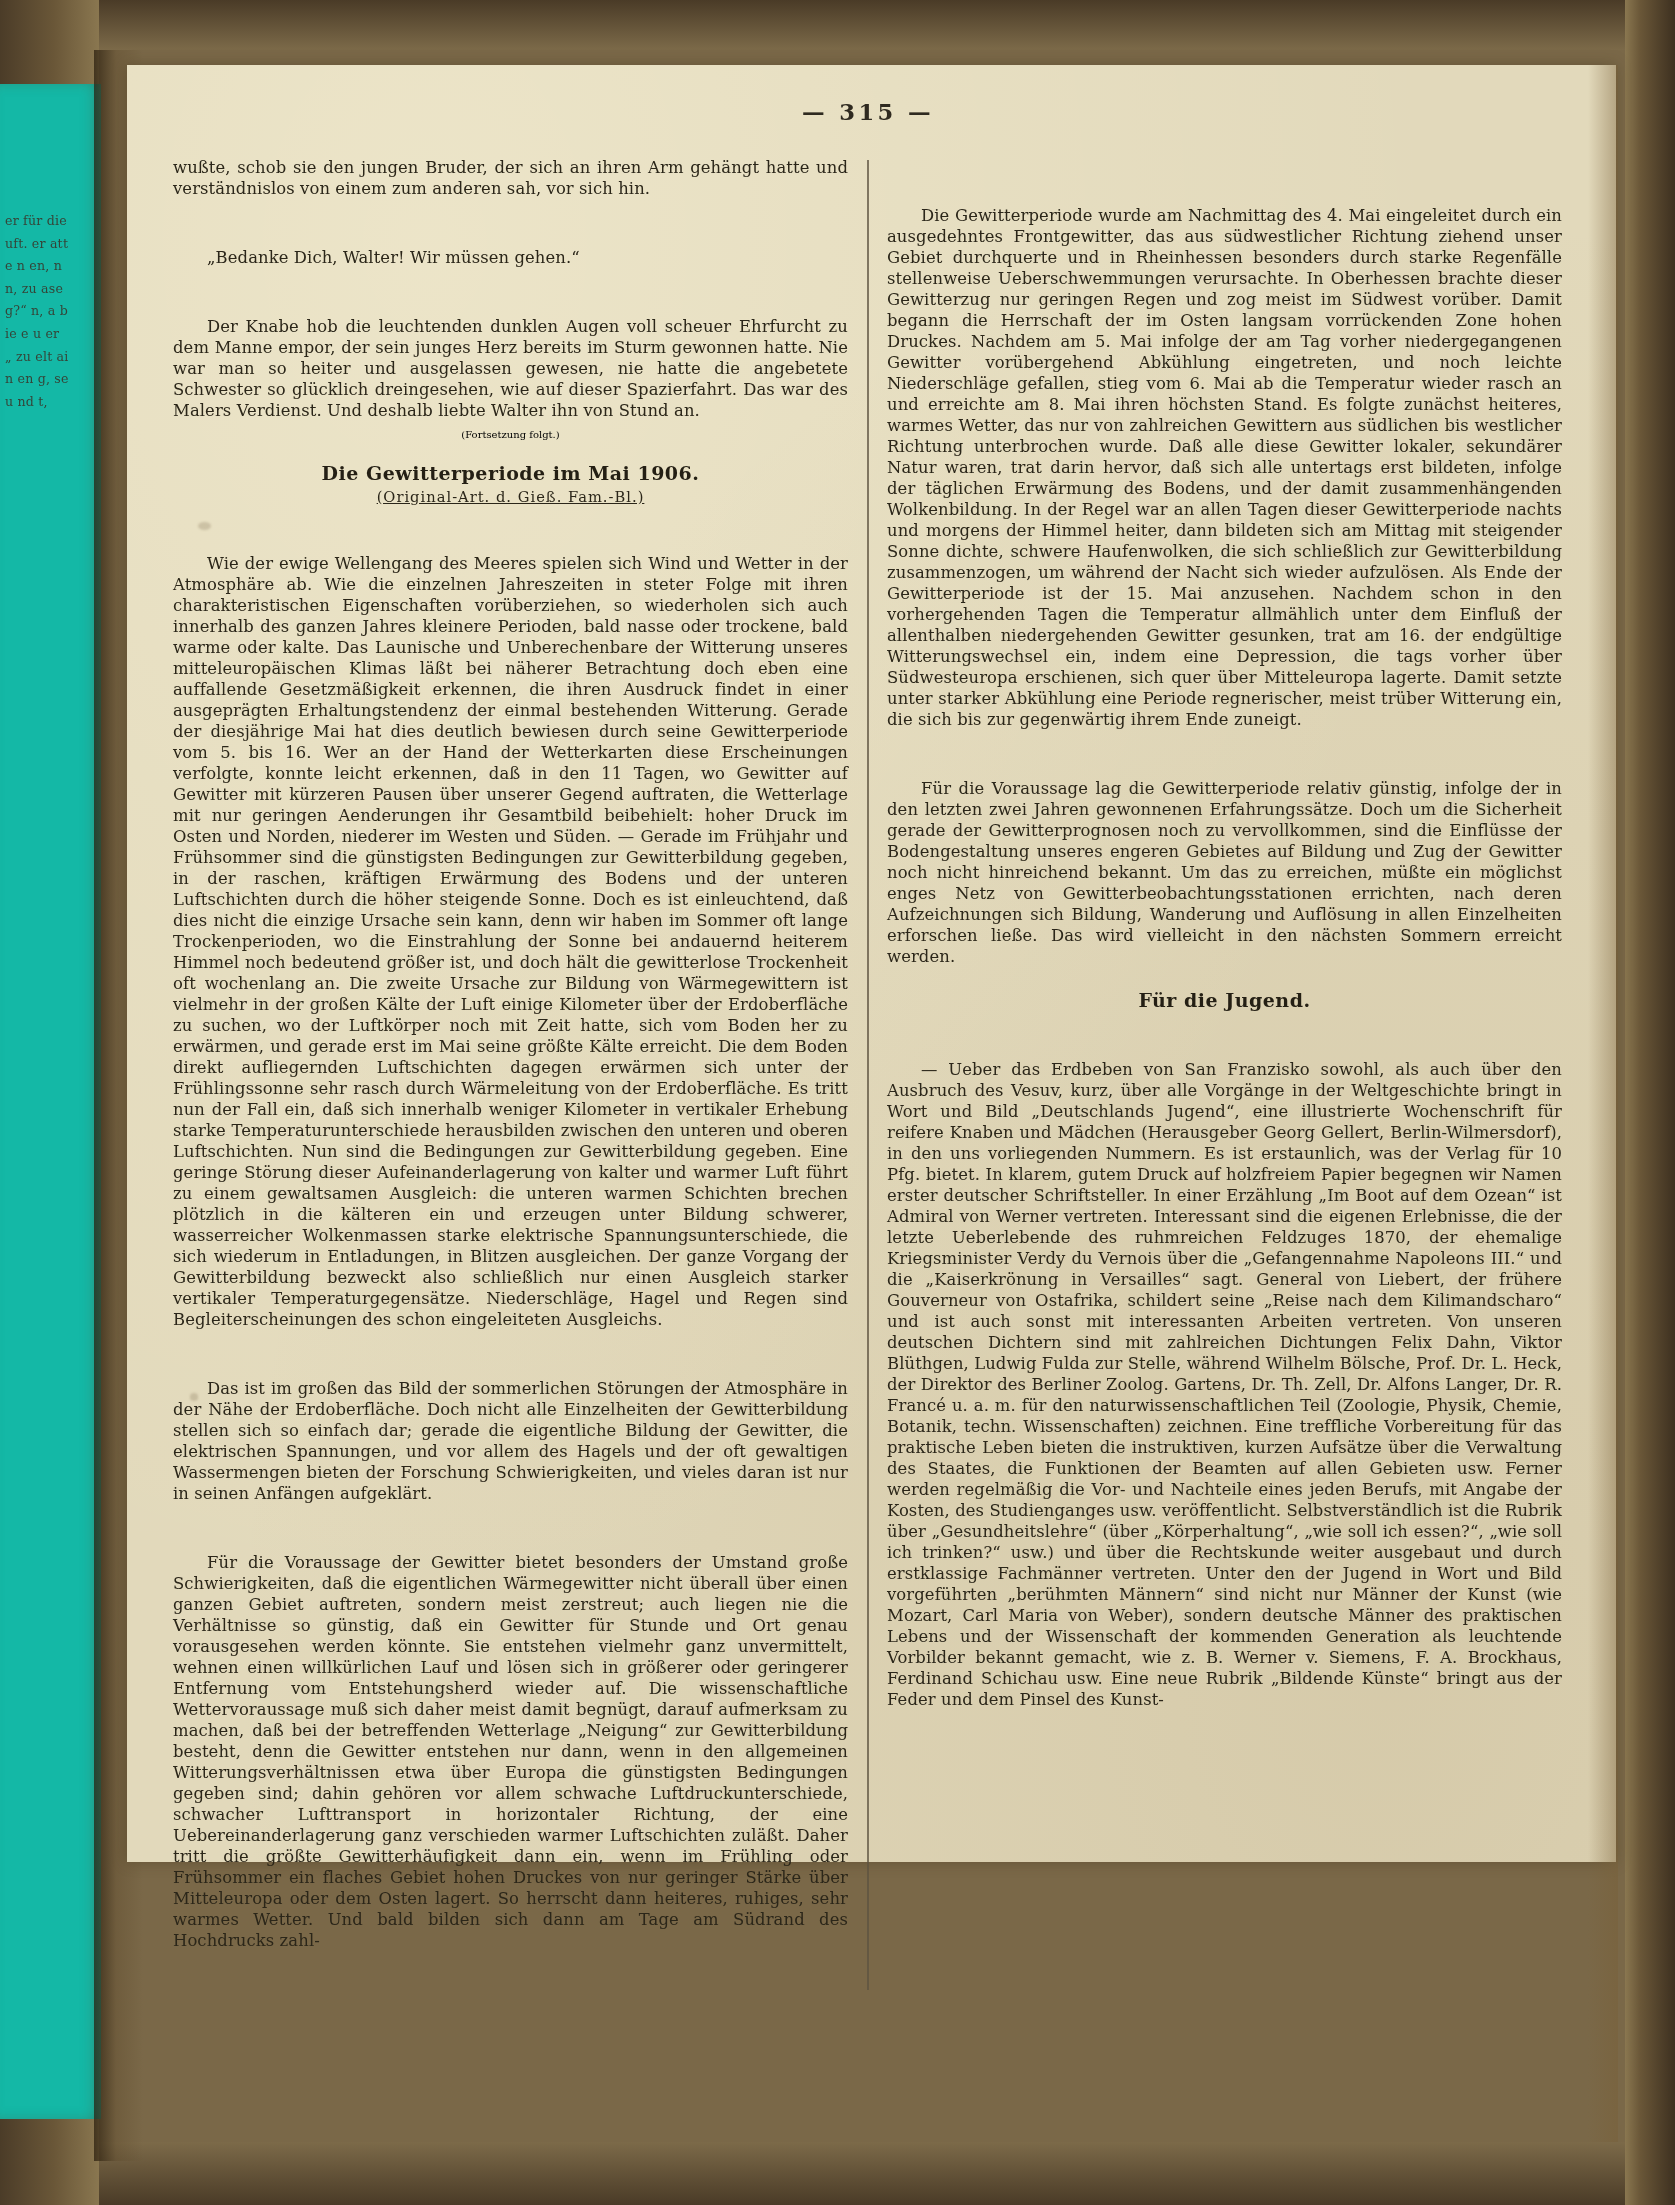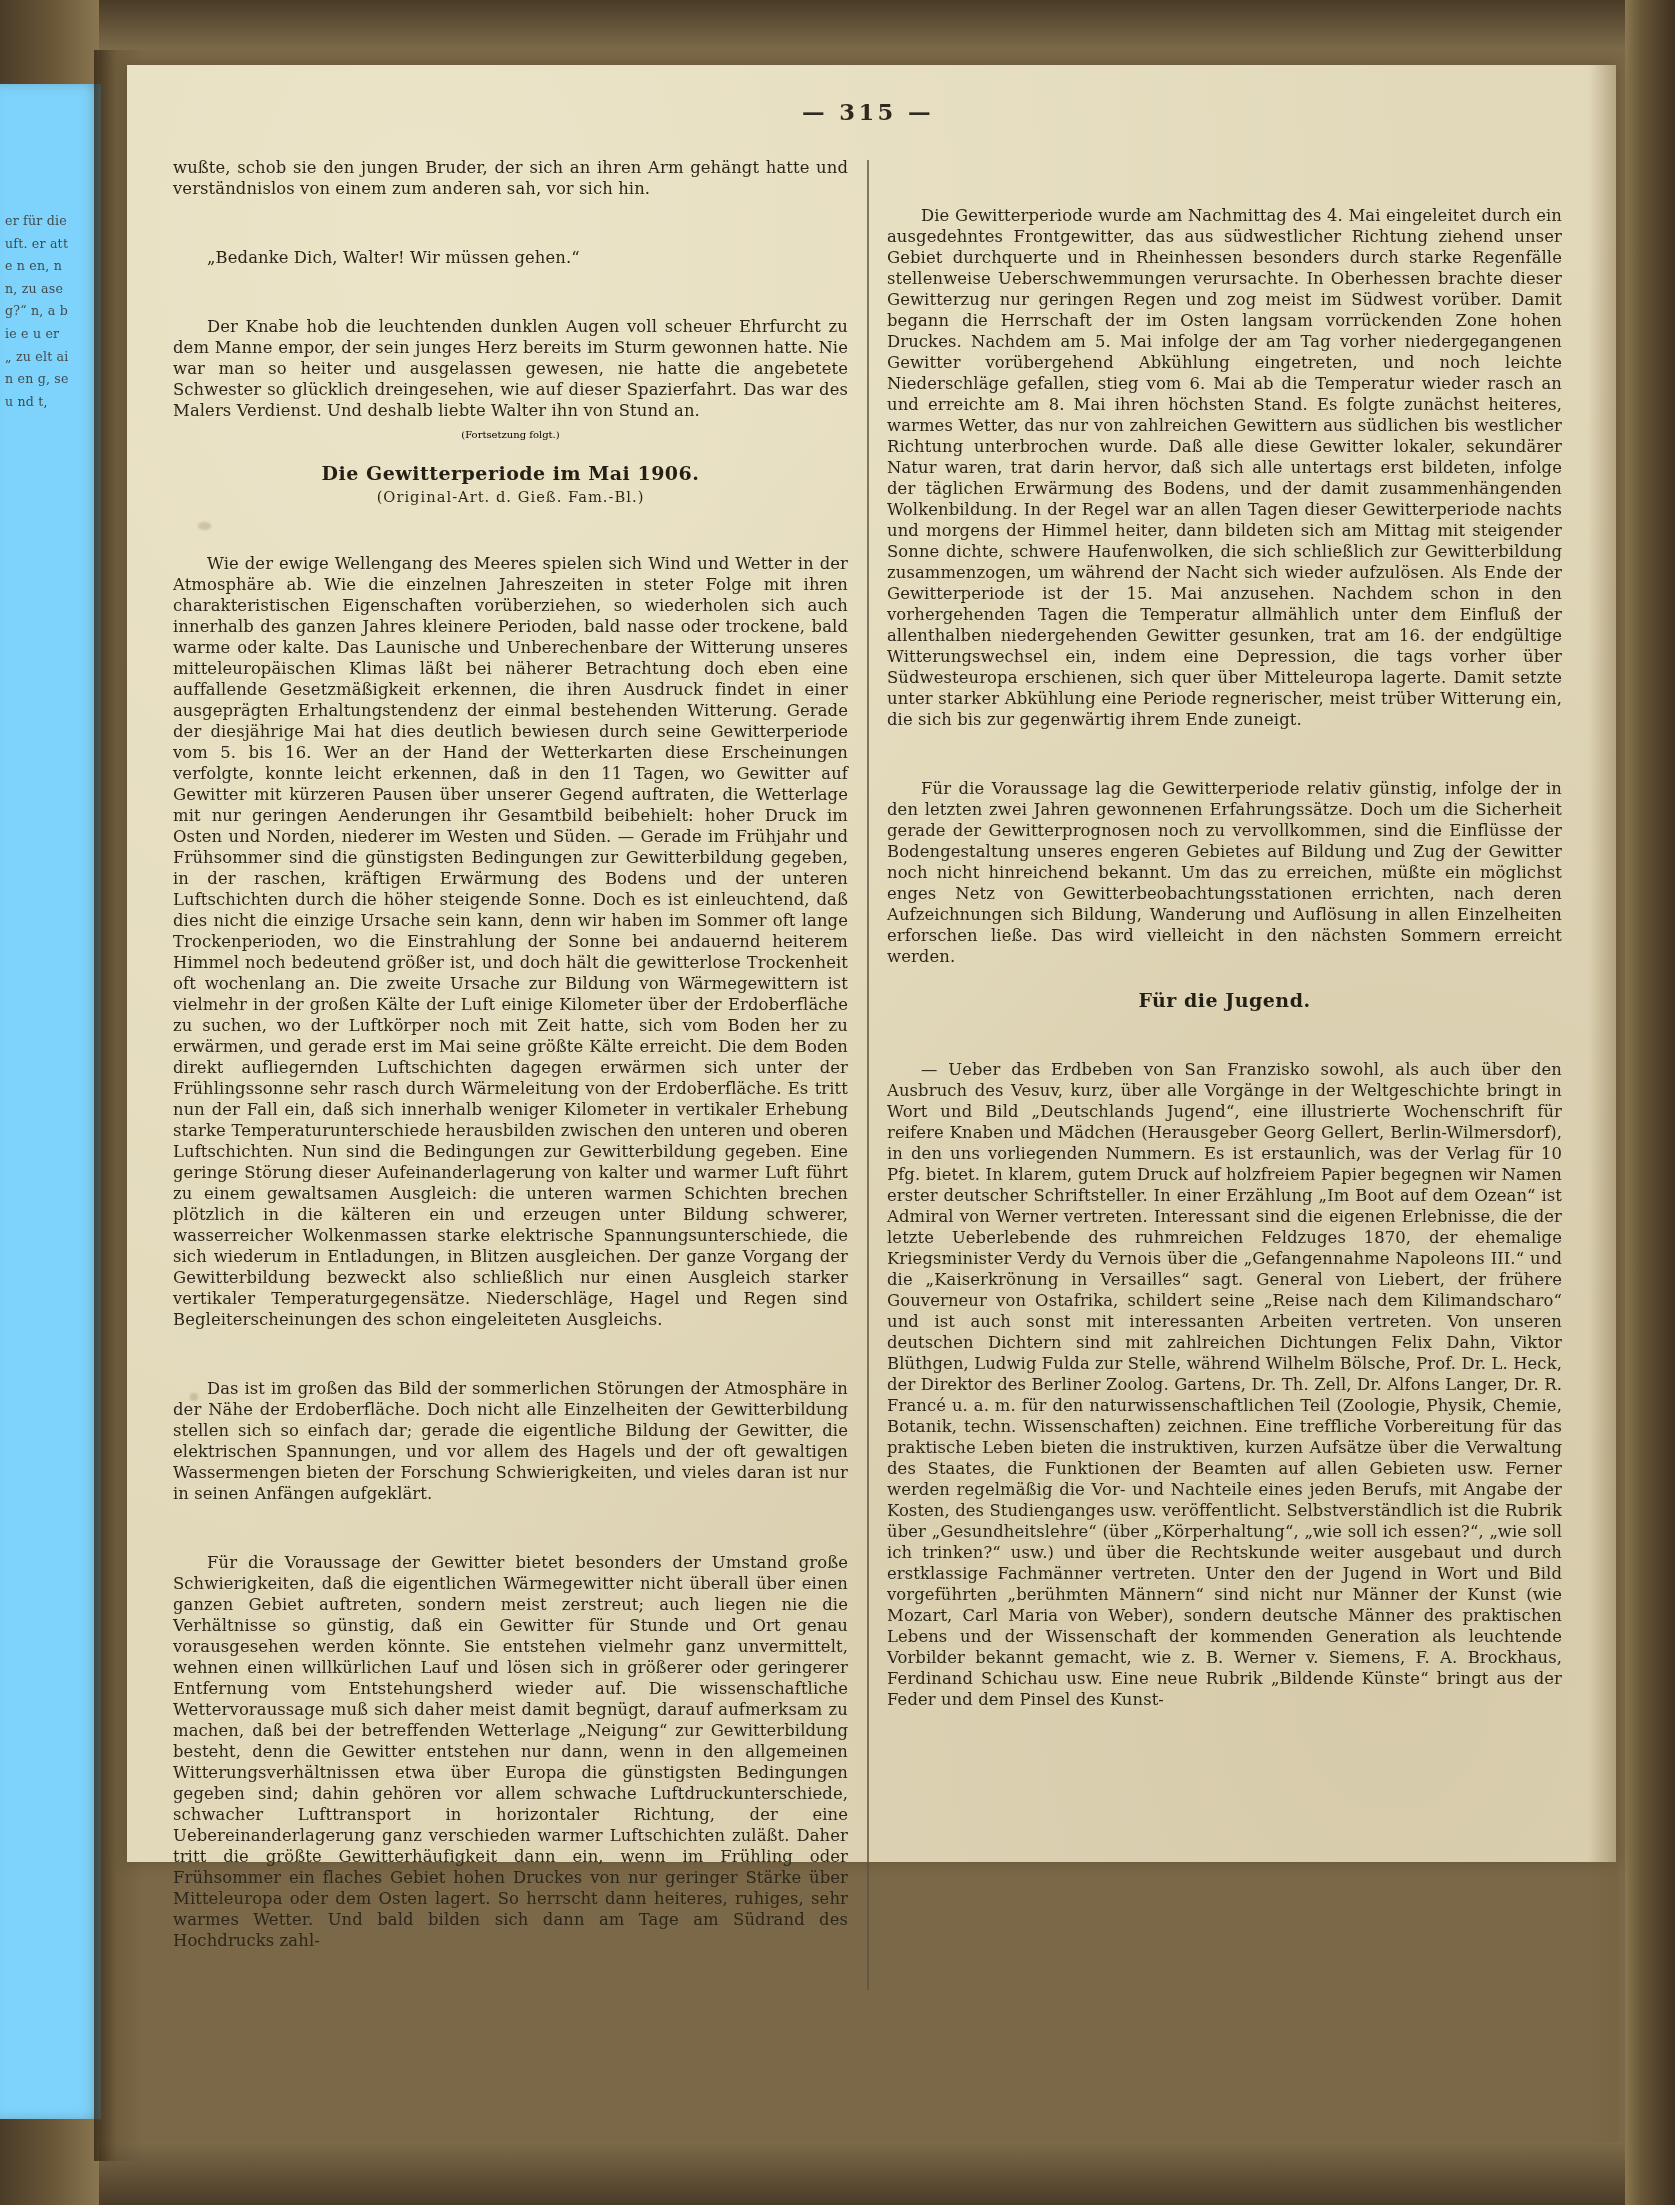--- a/index.html
+++ b/index.html
@@ -47,21 +47,21 @@
     left: 0; bottom: 0;
     width: 1675px; height: 63px;
     background: linear-gradient(0deg,#4a3b27 0%, #7c6a49 100%);
   }
 
   
   .left-page {
     position: absolute;
     left: 0; top: 84px;
     width: 101px; height: 2035px;
-    background: #7dd3fc;
+    background: #14b8a6;
     box-shadow: inset -8.4px 0 15px -5px rgba(90,70,40,.55);
   }
   .left-page-col {
     position: absolute;
     left: 5px; top: 126px;
     width: 65px;
     font-size: 12.6px;
     line-height: 22.6px;
     color: #3a3226;
     font-family: "DejaVu Serif", serif;
@@ -167,20 +167,21 @@
     letter-spacing: 0.5px;
     margin: 22px 0 3.4px 0;
     color: #241f14;
   }
   .subhead {
     text-align: center;
     font-size: 14.7px;
     letter-spacing: 1px;
     margin: 0 0 6.7px 0;
     color: #2b2619;
+    text-decoration: underline;
   }
   .fortsetzung {
     text-align: center;
     font-size: 10px;
     margin: 8.4px 0 3.4px 0;
   }
 
   
   .smudge {
     position: absolute;

